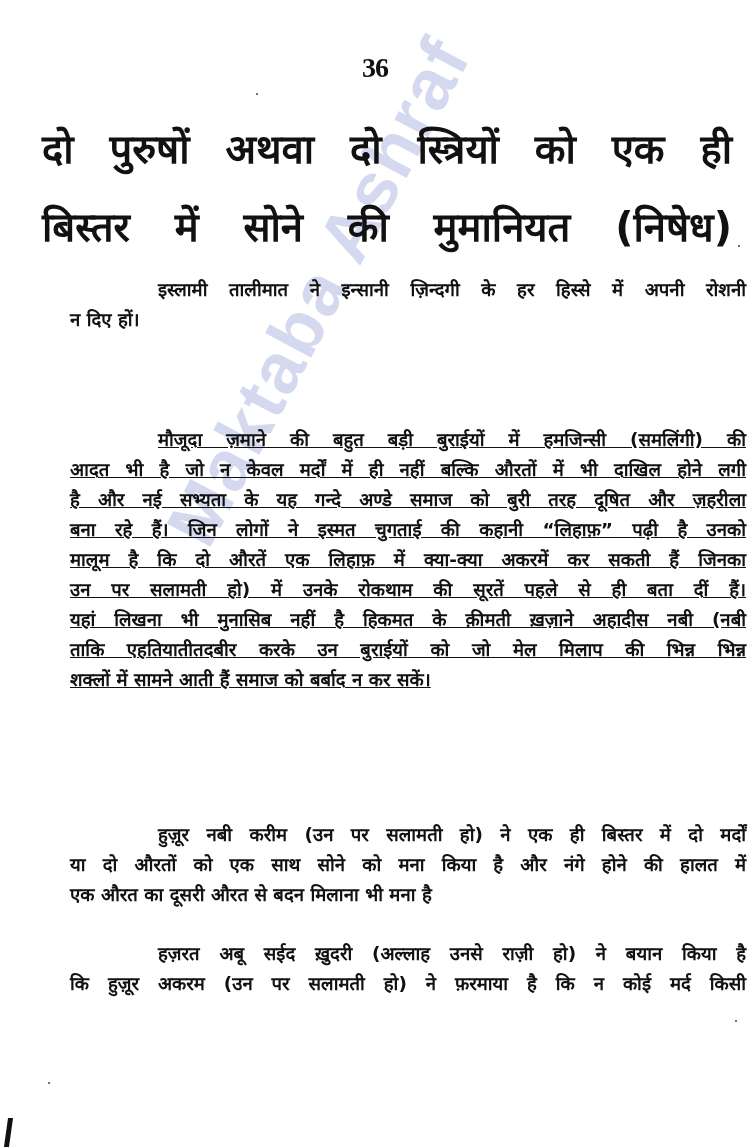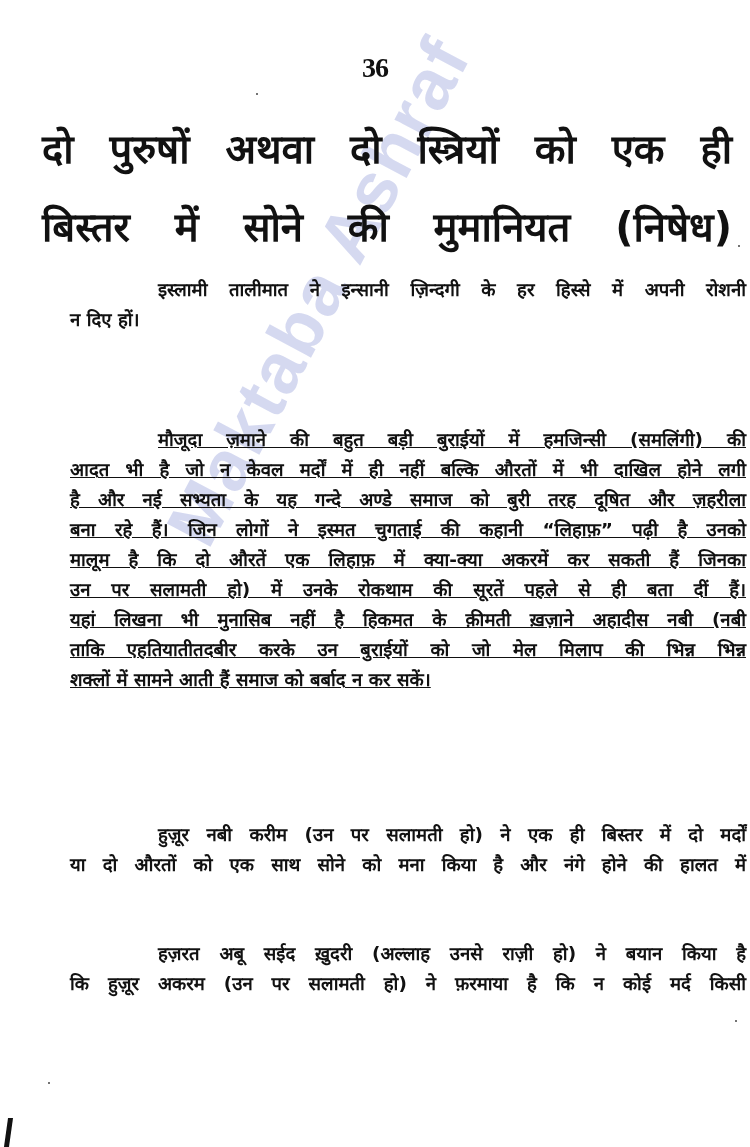--- a/index.html
+++ b/index.html
@@ -137,20 +137,21 @@
       <span class="line">मालूम है कि दो औरतें एक लिहाफ़ में क्या-क्या अकरमें कर सकती हैं जिनका</span>
       <span class="line">उन पर सलामती हो) में उनके रोकथाम की सूरतें पहले से ही बता दीं हैं।</span>
       <span class="line">यहां लिखना भी मुनासिब नहीं है हिकमत के क़ीमती ख़ज़ाने अहादीस नबी (नबी</span>
       <span class="line">ताकि एहतियातीतदबीर करके उन बुराईयों को जो मेल मिलाप की भिन्न भिन्न</span>
       <span class="line last">शक्लों में सामने आती हैं समाज को बर्बाद न कर सकें।</span>
     </p>
 
     <p class="para" style="top:545px;">
       <span class="line first">हुज़ूर नबी करीम (उन पर सलामती हो) ने एक ही बिस्तर में दो मर्दों</span>
       <span class="line">या दो औरतों को एक साथ सोने को मना किया है और नंगे होने की हालत में</span>
+      <span class="line last">एक औरत का दूसरी औरत से बदन मिलाना भी मना है</span>
     </p>
 
     <p class="para" style="top:664px;">
       <span class="line first">हज़रत अबू सईद ख़ुदरी (अल्लाह उनसे राज़ी हो) ने बयान किया है</span>
       <span class="line">कि हुज़ूर अकरम (उन पर सलामती हो) ने फ़रमाया है कि न कोई मर्द किसी</span>
     </p>
 
   </div>
 
   <div class="edge-mark"></div>

